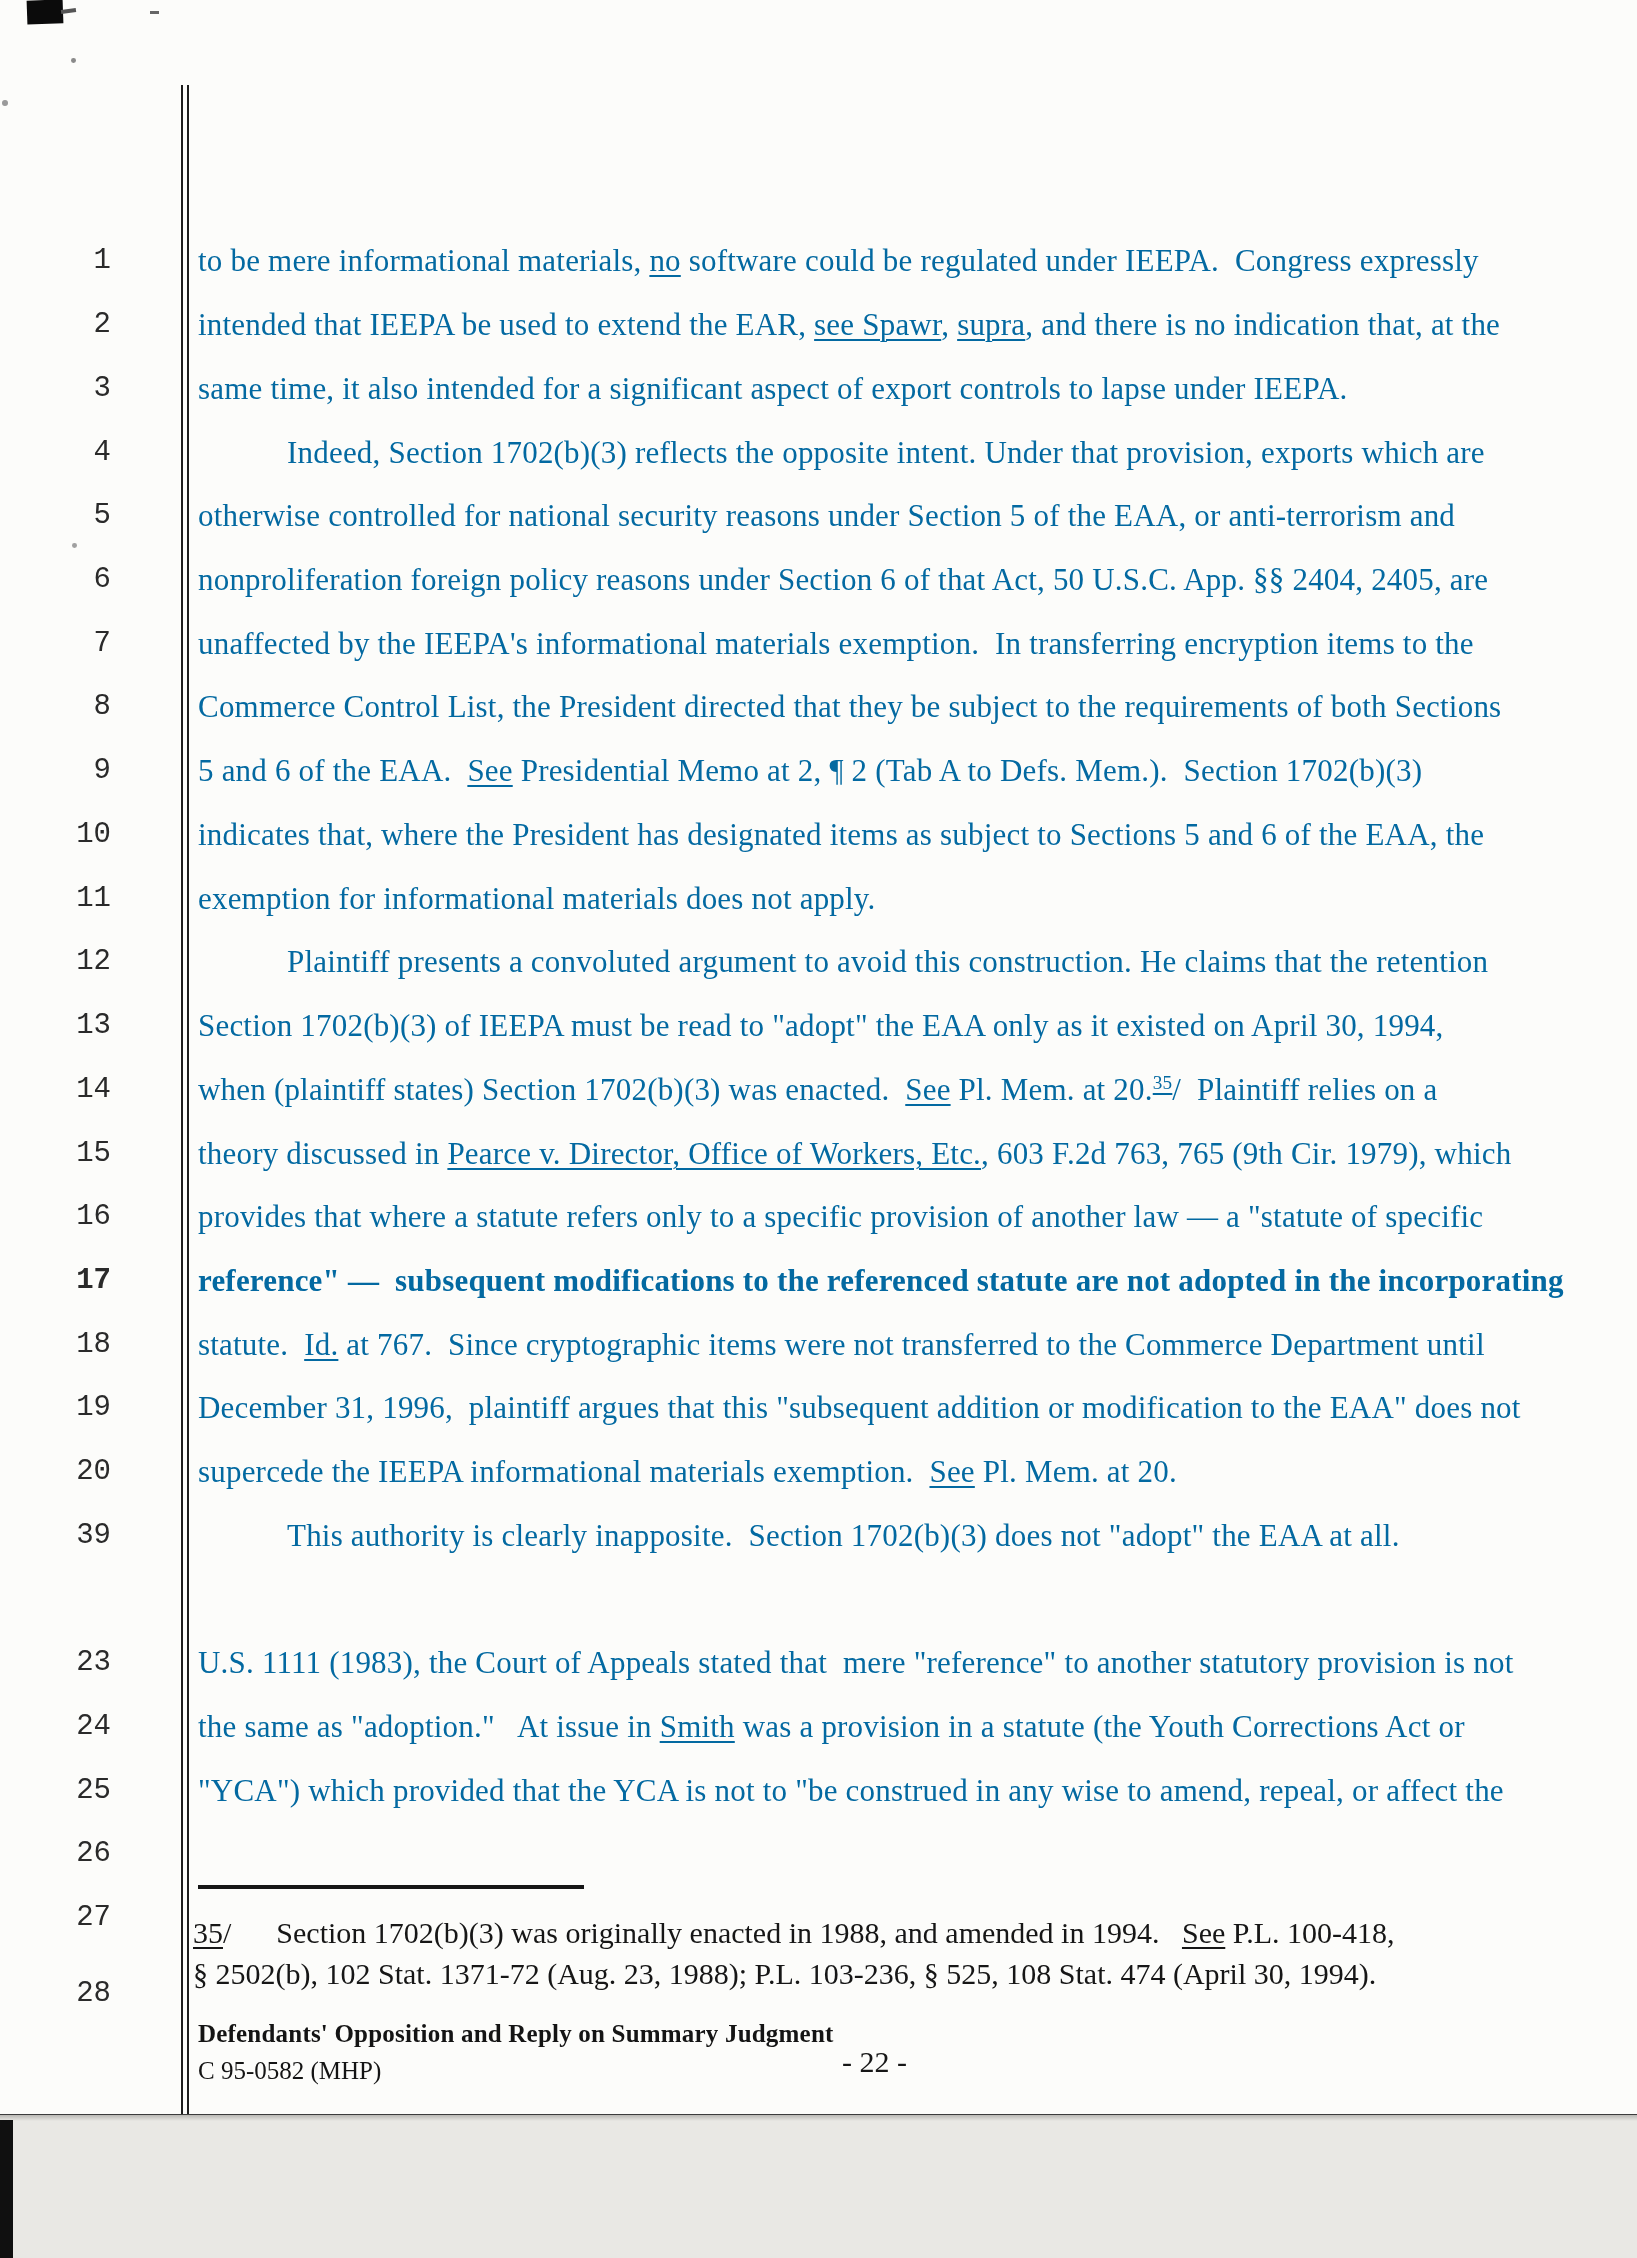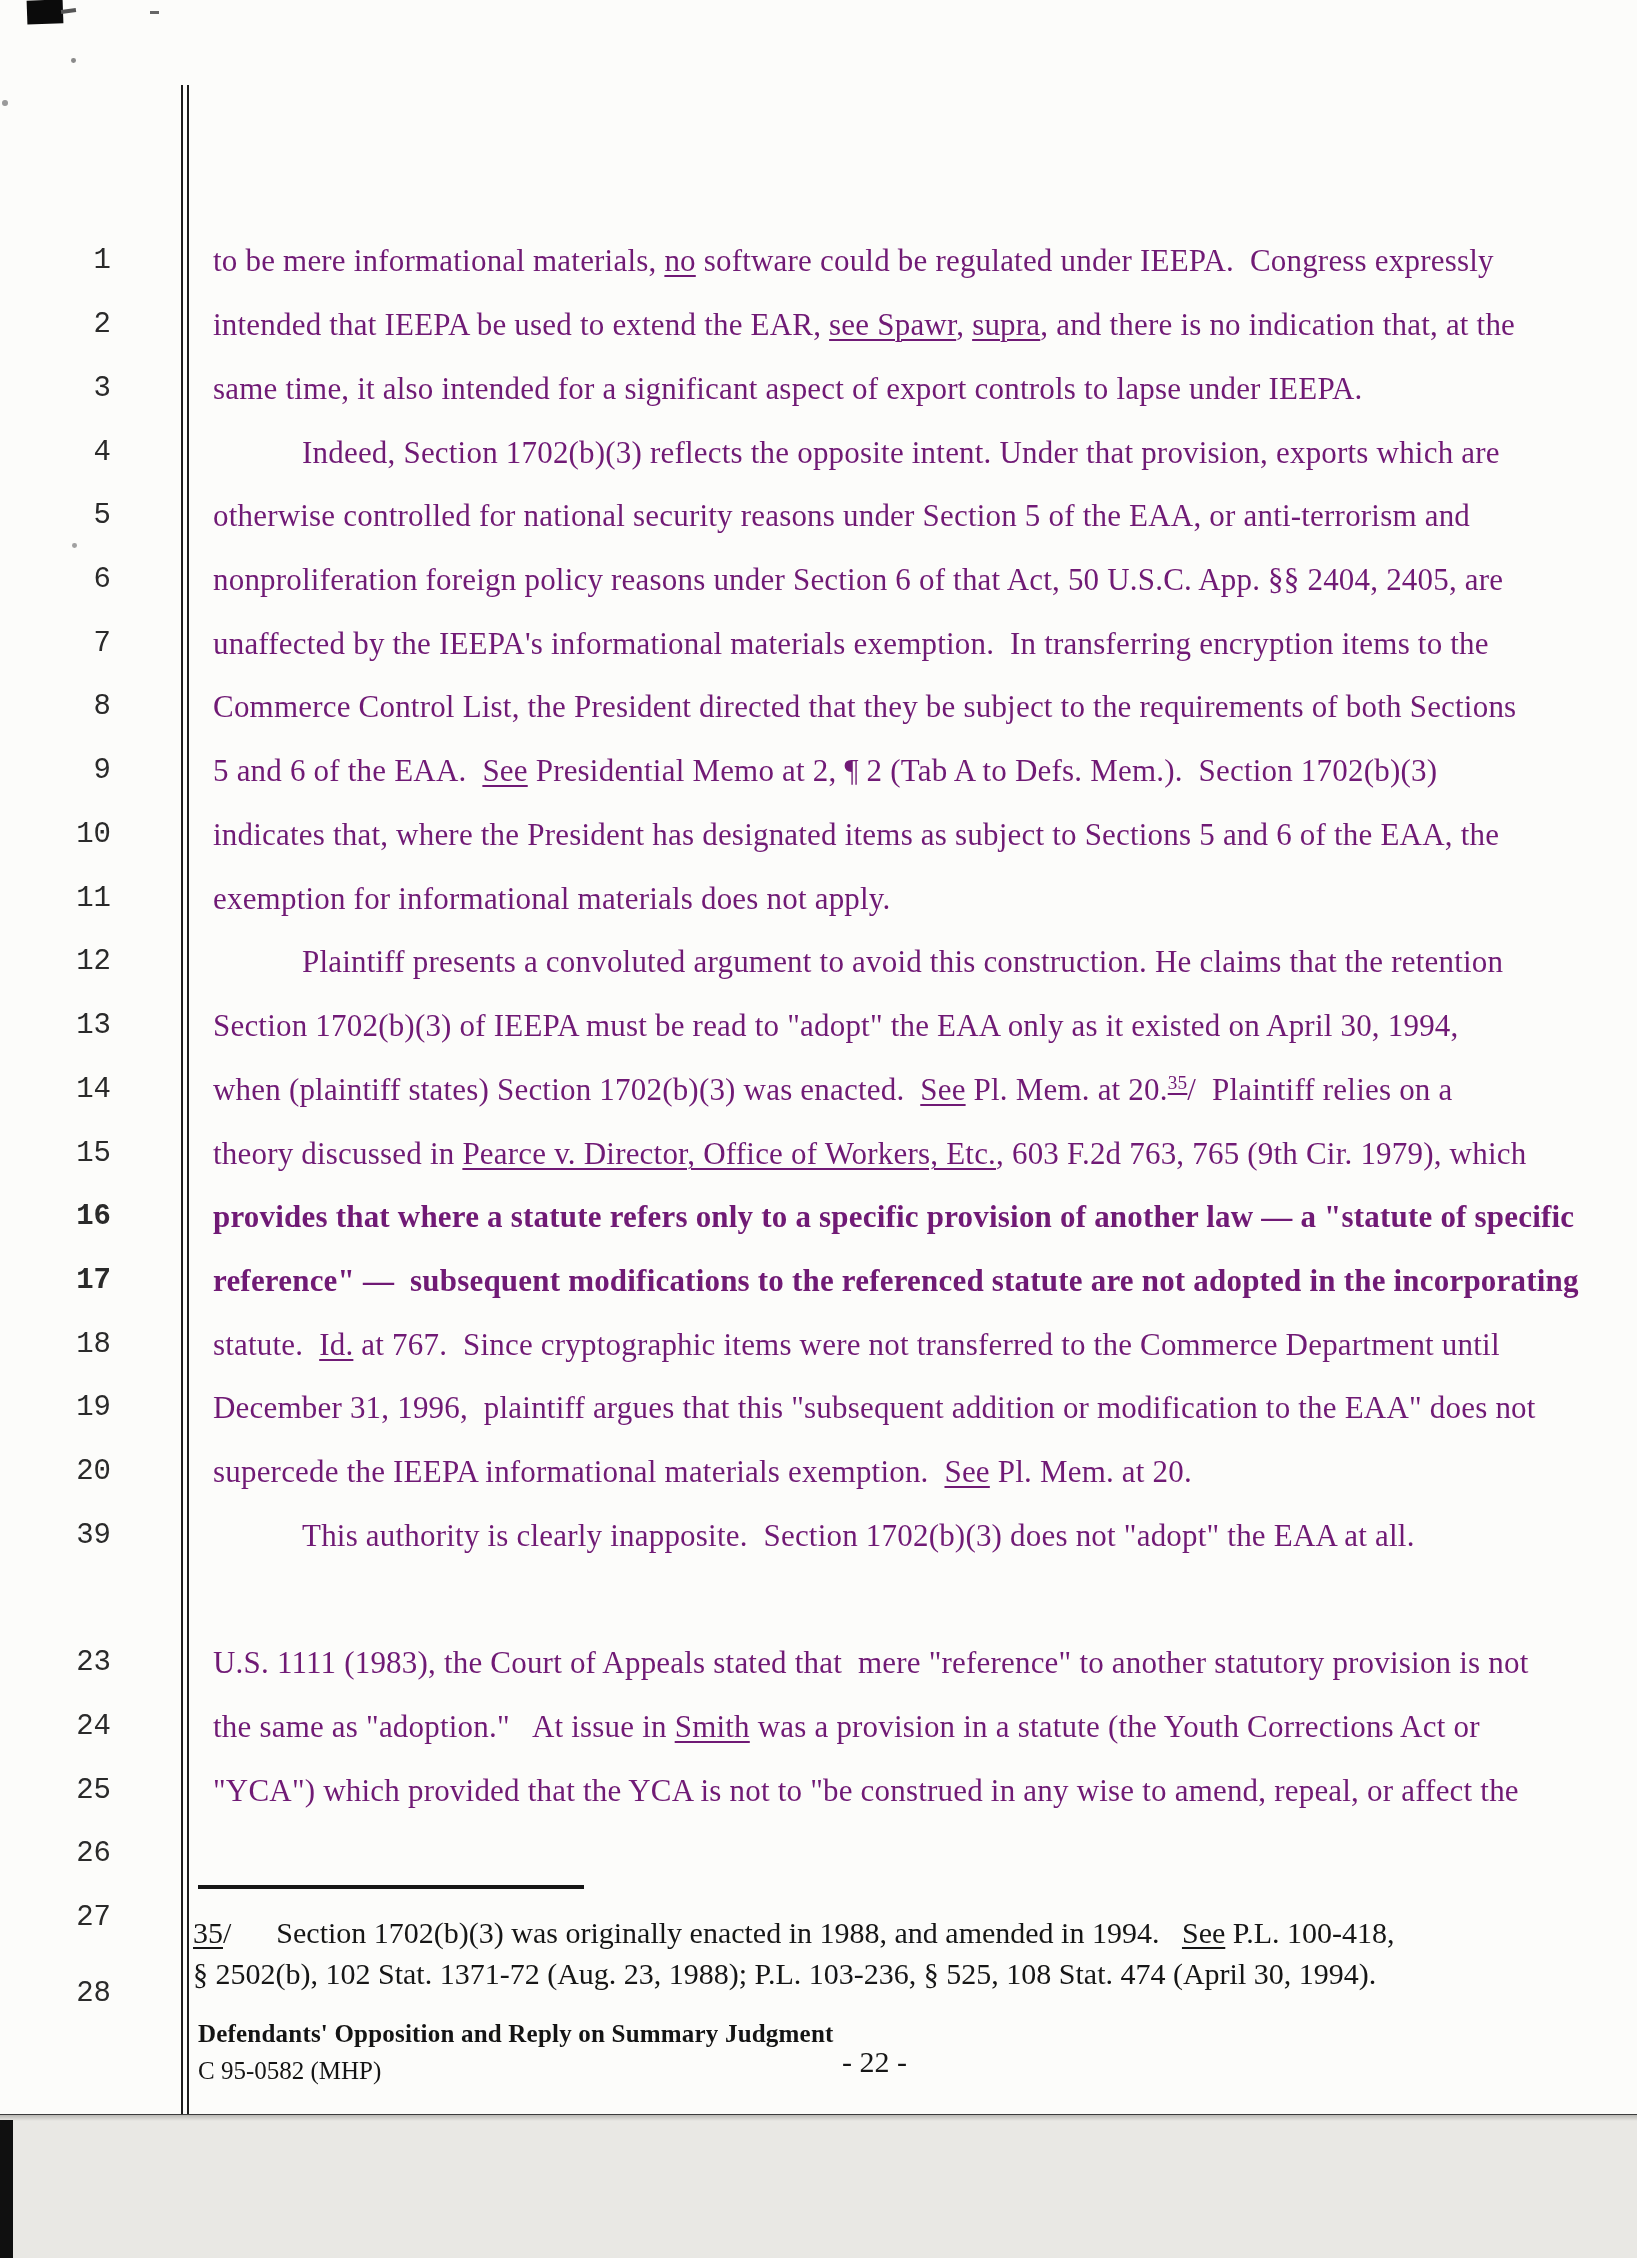--- a/index.html
+++ b/index.html
@@ -18,24 +18,24 @@
   }
   
   .rows{position:absolute;left:0;top:0;width:100%;height:100%;}
   .row{position:absolute;left:0;width:100%;height:64px;}
   .lineno{
     position:absolute;left:39px;width:72px;text-align:right;
     font-family:"Liberation Mono", monospace;
     font-size:29px;line-height:39px;color:#2a2a2a;
   }
   .linetext{
-    position:absolute;left:213px;right:19.3px;
+    position:absolute;left:198px;right:19.3px;
     font-size:31px;line-height:39px;
     white-space:pre;letter-spacing:0.2px;
-    color:#701a75;
+    color:#0369a1;
   }
   .linetext.indent{padding-left:89px;}
   .u{text-decoration:underline;text-decoration-thickness:1.9px;text-underline-offset:3.9px;}
   sup{font-size:0.62em;vertical-align:super;line-height:0;}
   
   .footnote-sep{position:absolute;left:198px;top:1885px;width:386px;height:3.9px;background:#161616;}
   .footnote{
     position:absolute;left:193px;top:1912px;right:19.3px;
     font-size:30px;line-height:41px;white-space:pre;color:#161616;
   }
@@ -134,21 +134,21 @@
         <span class="linetext"><span>Section 1702(b)(3) of IEEPA must be read to "adopt" the EAA only as it existed on April 30, 1994,</span></span>
       </div>
       <div class="row" style="top: 1070px;">
         <span class="lineno">14</span>
         <span class="linetext"><span>when (plaintiff states) Section 1702(b)(3) was enacted.  </span><span class="u">See</span><span> Pl. Mem. at 20.</span><sup class="u">35</sup><span>/  Plaintiff relies on a</span></span>
       </div>
       <div class="row" style="top: 1134px;">
         <span class="lineno">15</span>
         <span class="linetext"><span>theory discussed in </span><span class="u">Pearce v. Director, Office of Workers, Etc.</span><span>, 603 F.2d 763, 765 (9th Cir. 1979), which</span></span>
       </div>
-      <div class="row" style="top: 1197px; font-weight: bold;">
+      <div class="row" style="top: 1197px;">
         <span class="lineno">16</span>
         <span class="linetext"><span>provides that where a statute refers only to a specific provision of another law — a "statute of specific</span></span>
       </div>
       <div class="row" style="top: 1261px; font-weight: bold;">
         <span class="lineno">17</span>
         <span class="linetext"><span>reference" —  subsequent modifications to the referenced statute are not adopted in the incorporating</span></span>
       </div>
       <div class="row" style="top: 1325px;">
         <span class="lineno">18</span>
         <span class="linetext"><span>statute.  </span><span class="u">Id.</span><span> at 767.  Since cryptographic items were not transferred to the Commerce Department until</span></span>

